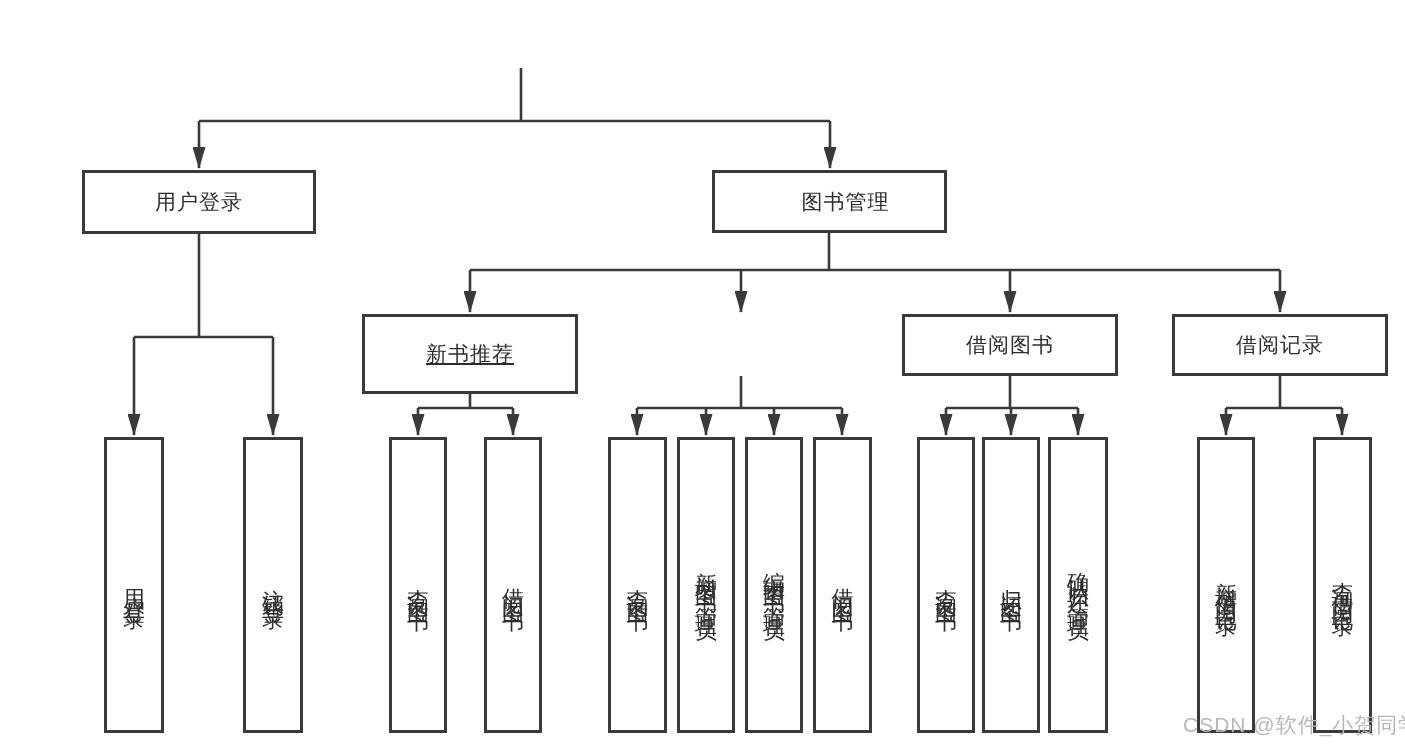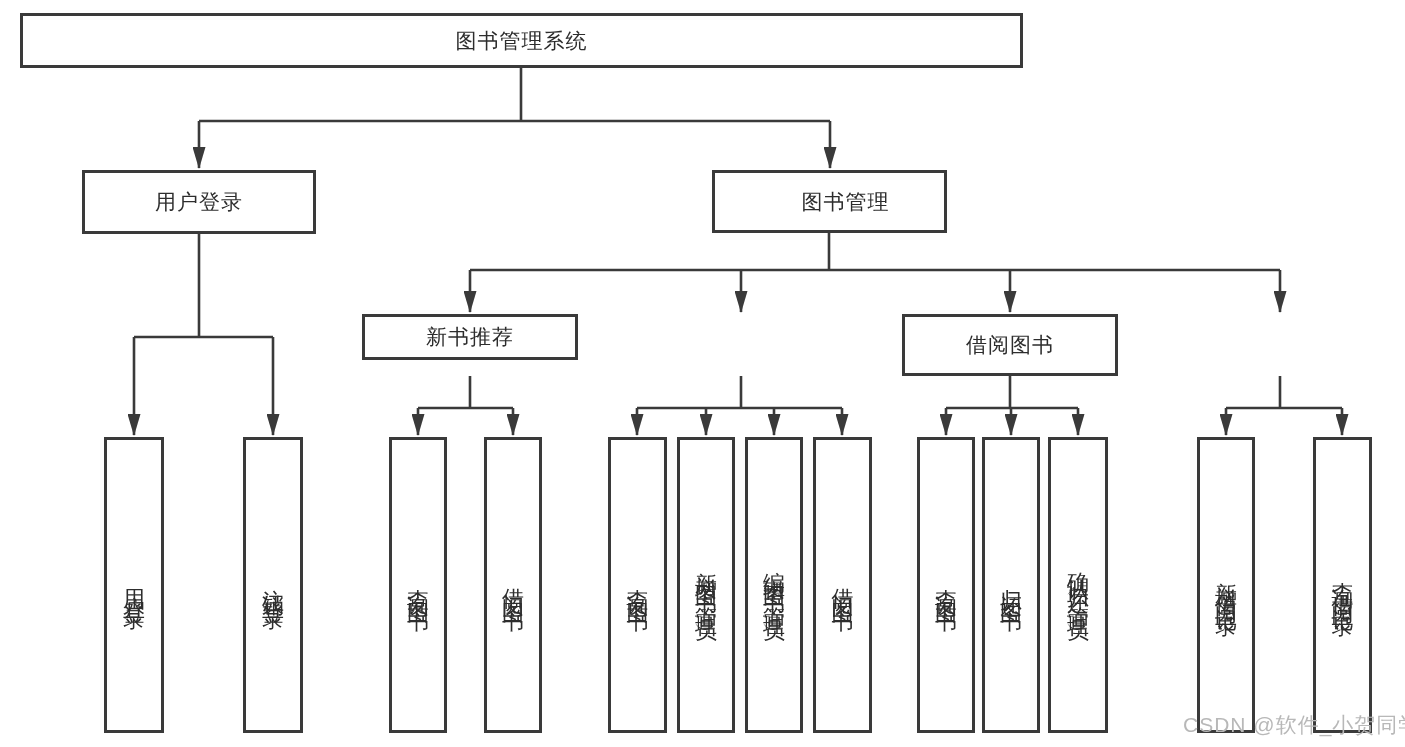--- a/index.html
+++ b/index.html
@@ -88,27 +88,27 @@
       <line x1="946" y1="408" x2="946" y2="435" marker-end="url(#ah)"></line>
       <line x1="1011" y1="408" x2="1011" y2="435" marker-end="url(#ah)"></line>
       <line x1="1078" y1="408" x2="1078" y2="435" marker-end="url(#ah)"></line>
 
       <path d="M1280,376 V408 M1226,408 H1342"></path>
       <line x1="1226" y1="408" x2="1226" y2="435" marker-end="url(#ah)"></line>
       <line x1="1342" y1="408" x2="1342" y2="435" marker-end="url(#ah)"></line>
     </g>
   </svg>
 
-  <div class="node hnode" style="left:20px;top:13px;width:1003px;height:55px;">图书管理系统</div>
 
   <div class="node hnode" style="left:82px;top:170px;width:234px;height:64px;">用户登录</div>
   <div class="node hnode" style="left:712px;top:170px;width:235px;height:63px;padding-left:32px;">图书管理</div>
 
-  <div class="node hnode" style="left:362px;top:314px;width:216px;height:46px;">新书推荐</div>
+  <div class="node hnode" style="left:362px;top:314px;width:216px;height:80px;text-decoration:underline;">新书推荐</div>
   <div class="node hnode" style="left:902px;top:314px;width:216px;height:62px;">借阅图书</div>
+  <div class="node hnode" style="left:1172px;top:314px;width:216px;height:62px;">借阅记录</div>
 
   <div class="node leaf" style="left:104px;top:437px;width:60px;height:296px;">
     <span class="vtext">用户登录</span>
   </div>
   <div class="node leaf" style="left:243px;top:437px;width:60px;height:296px;">
     <span class="vtext">注销登录</span>
   </div>
 
   <div class="node leaf" style="left:389px;top:437px;width:58px;height:296px;">
     <span class="vtext">查询图书</span>

